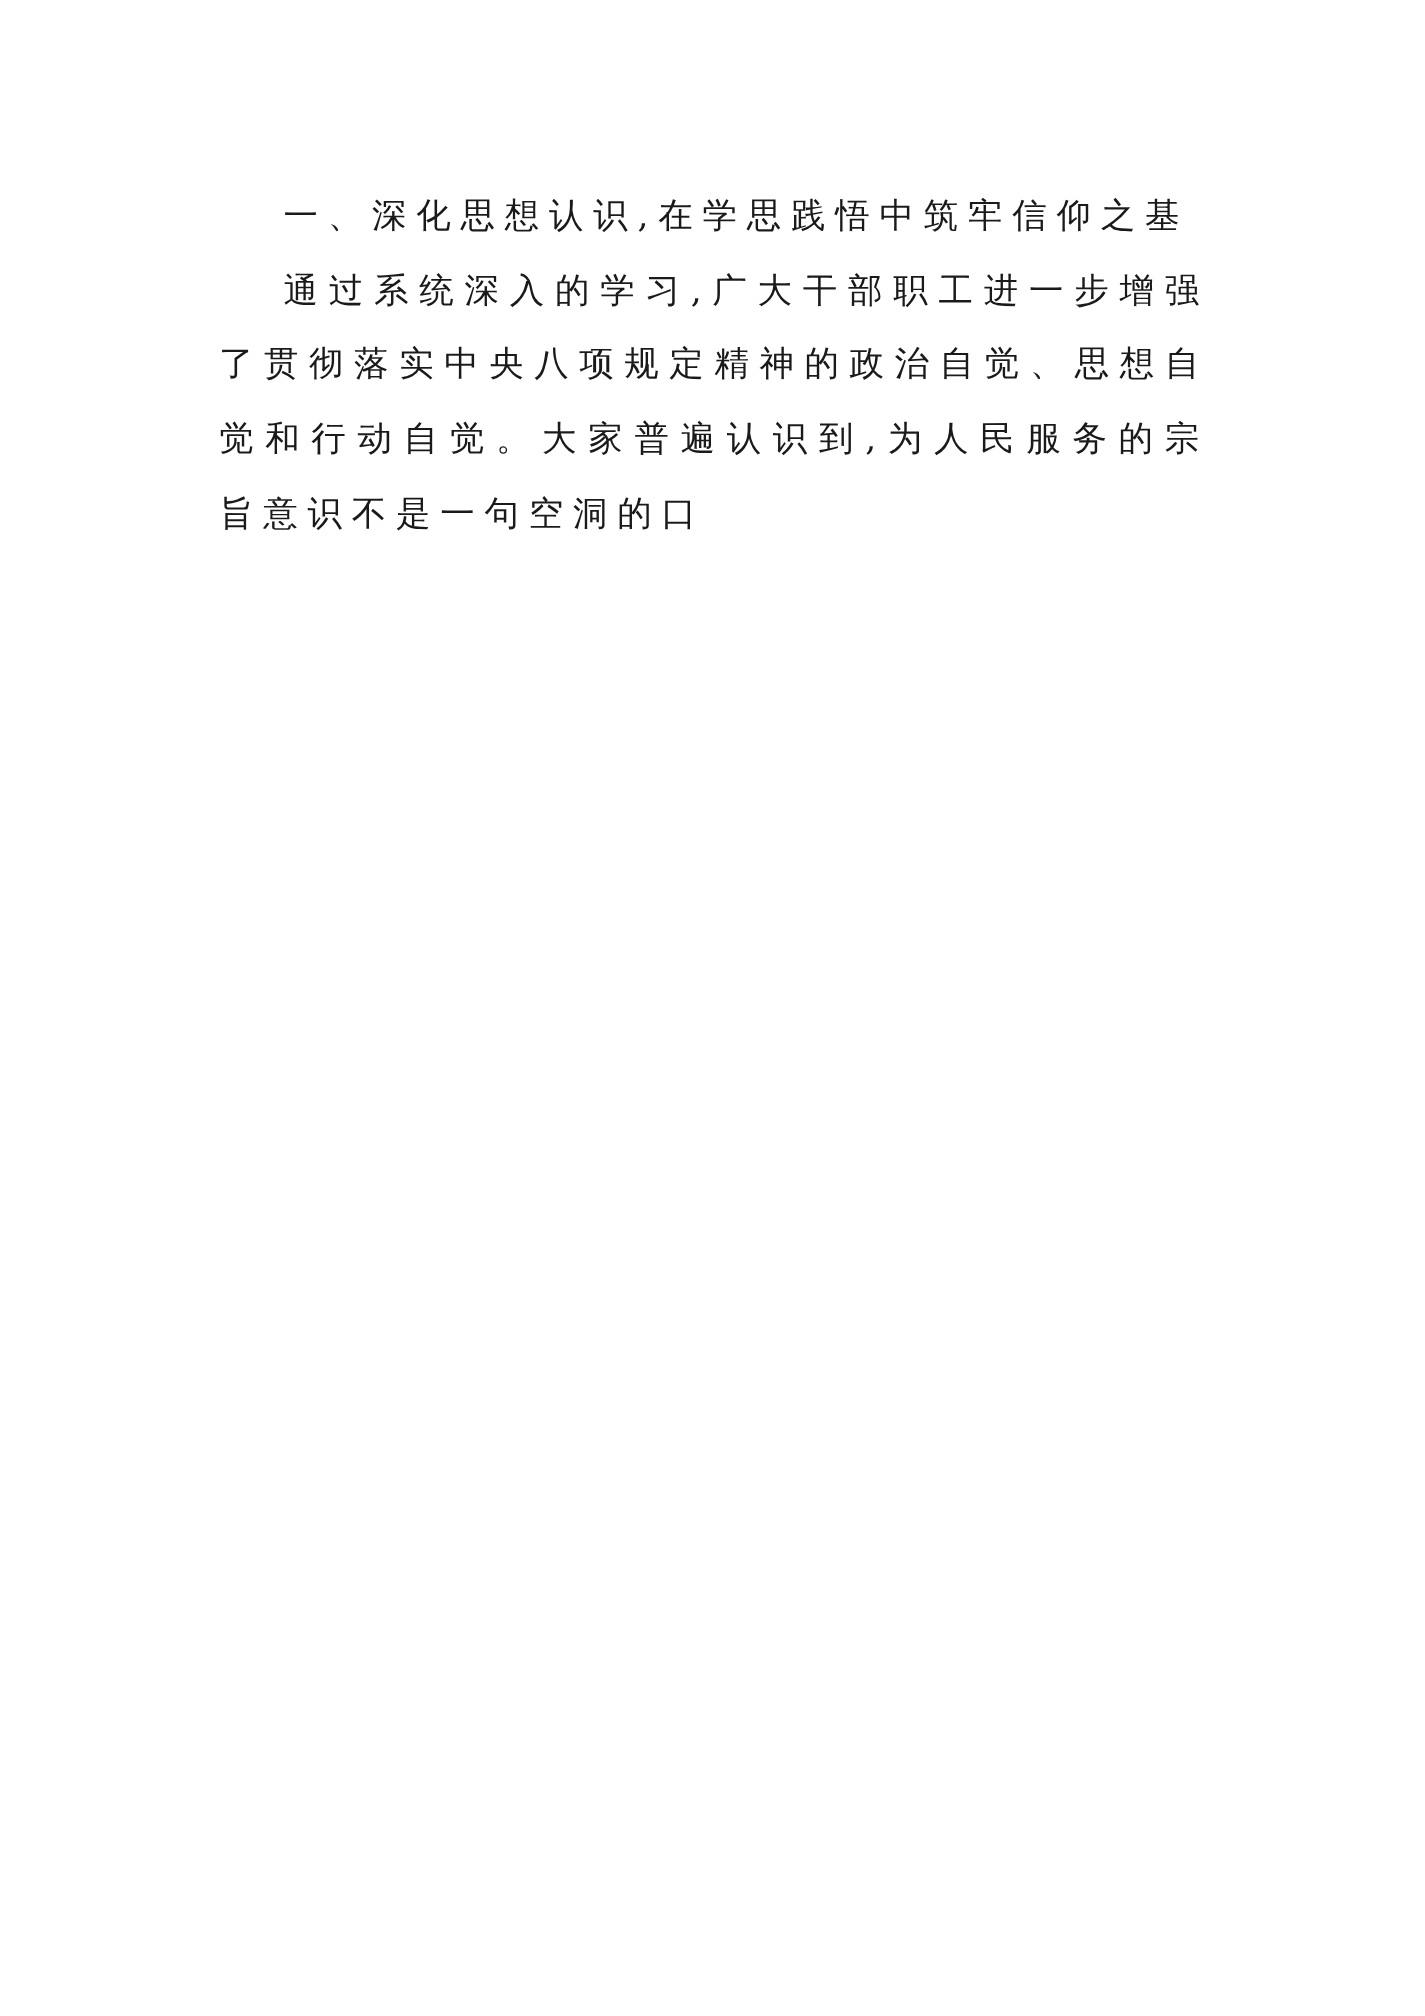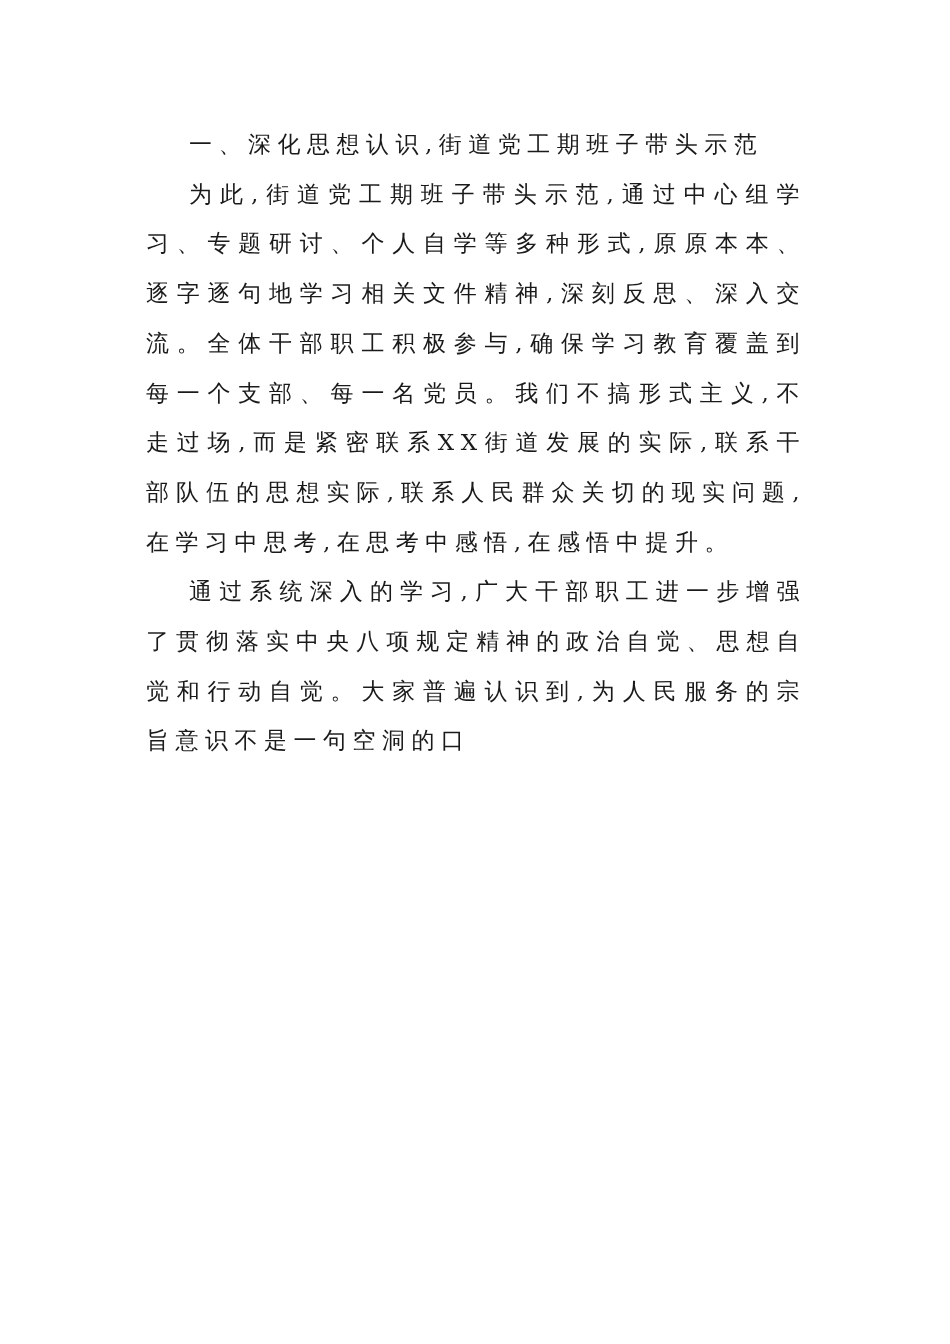--- a/index.html
+++ b/index.html
@@ -18,16 +18,15 @@
     text-justify: inter-character;
   }
   .para { margin: 0; }
   .indent { text-indent: 43px; }
   .heading { text-indent: 43px; }
 </style>
 </head>
 <body>
 
 <div class="page">
-  <p class="para heading">一、深化思想认识,街道党工期班子带头示范</p>
-  <p class="para indent">为此,街道党工期班子带头示范,通过中心组学习、专题研讨、个人自学等多种形式,原原本本、逐字逐句地学习相关文件精神,深刻反思、深入交流。全体干部职工积极参与,确保学习教育覆盖到每一个支部、每一名党员。我们不搞形式主义,不走过场,而是紧密联系XX街道发展的实际,联系干部队伍的思想实际,联系人民群众关切的现实问题,在学习中思考,在思考中感悟,在感悟中提升。</p>
+  <p class="para heading">一、深化思想认识,在学思践悟中筑牢信仰之基</p>
   <p class="para indent">通过系统深入的学习,广大干部职工进一步增强了贯彻落实中央八项规定精神的政治自觉、思想自觉和行动自觉。大家普遍认识到,为人民服务的宗旨意识不是一句空洞的口</p>
 </div>
 
 </body></html>

